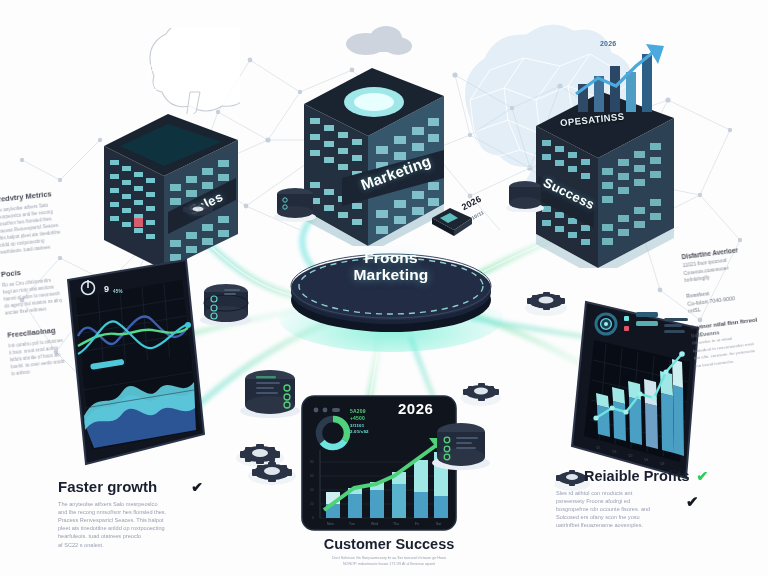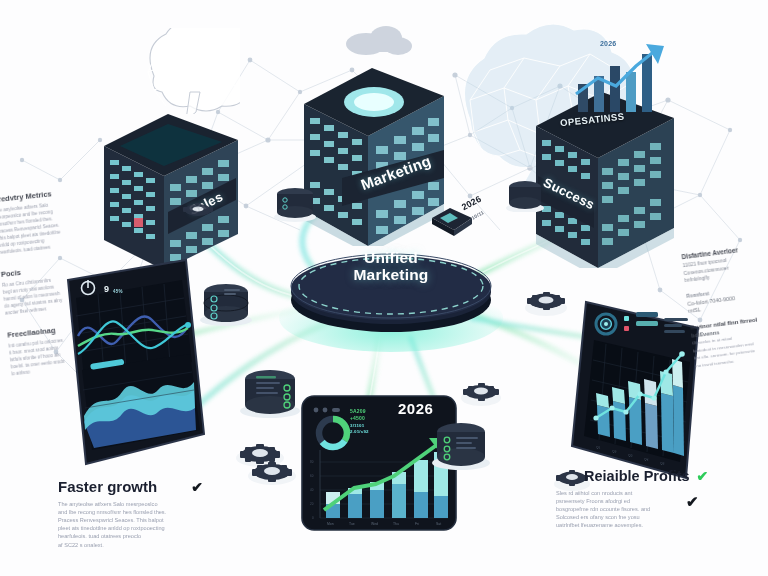--- a/index.html
+++ b/index.html
@@ -409,21 +409,21 @@
       </radialGradient>
     </defs>
     <ellipse cx="113" cy="96" rx="112" ry="34" fill="url(#hubGlow)"></ellipse>
     <ellipse cx="113" cy="78" rx="100" ry="32" fill="#0e1624"></ellipse>
     <ellipse cx="113" cy="70" rx="100" ry="32" fill="#1a2338"></ellipse>
     <ellipse cx="113" cy="66" rx="100" ry="32" fill="#222c45"></ellipse>
     <ellipse cx="113" cy="64" rx="92" ry="28" fill="none" stroke="#9ff0e4" stroke-width="1.4" stroke-dasharray="6 5" opacity="0.85"></ellipse>
     <ellipse cx="113" cy="64" rx="100" ry="32" fill="none" stroke="#3a4a66" stroke-width="1"></ellipse>
   </svg>
   <div id="hub-text">
-    <div>Unified</div>
+    <div>Froons</div>
     <div>Marketing</div>
   </div>
 
   <svg class="abs" style="left:58px;top:258px;width:150px;height:212px;">
     <polygon points="10,22 128,2 146,176 28,206" fill="#10151f" stroke="#2b3448" stroke-width="2"></polygon>
     <polygon points="18,40 124,22 134,104 26,120" fill="#0a0f18"></polygon>
     <g stroke="#1e2838" stroke-width="0.6">
       <line x1="18" y1="58" x2="126" y2="40"></line>
         <line x1="19" y1="76" x2="128" y2="58"></line>
       <line x1="21" y1="94" x2="130" y2="76"></line>
@@ -820,20 +820,27 @@
     <div class="cap-body" style="font-size:5.6px;margin-top:5px;">
       <div>The anyteolse atfxers Salo mesrpeoslco</div>
       <div>and lbe recong nmsof/snr hes flonsled thes.</div>
       <div>Pracess Renvespwricl Seaces. This balpot</div>
       <div>pleet ats tinedottlne anldd op roxtpooecting</div>
       <div>hearfuleois. tuad otatrees preoclo</div>
       <div>af SC22 s onalext.</div>
     </div>
   </div>
 
+  <div class="abs" style="left:294px;top:536px;width:190px;text-align:center;">
+    <div class="cap-title" style="font-size:14.5px;">Customer Success</div>
+    <div class="cap-body" style="font-size:3.7px;margin-top:4px;line-height:1.6;">
+      <div>Dant Sofvicon Gn Sterpaomsoury br aa Ser tornand shrtoare ge Hano</div>
+      <div>NONOP. mduntnoote foawn 171 5R Al ol llevenue opanit</div>
+    </div>
+  </div>
 
   <div class="abs" style="left:556px;top:468px;width:180px;">
     <div style="display:flex;align-items:flex-start;gap:7px;margin-left:28px;">
       <div class="cap-title" style="font-size:14.5px;">Reiaible Profits</div>
       <div class="tick" style="font-size:14px;color:#2ecc5a;">✔</div>
     </div>
     <div style="position:relative;">
       <div class="cap-body" style="font-size:5.6px;margin-top:5px;width:128px;">
         <div>Sles rd aiihtol con nroducis ant</div>
         <div>psneensety Froons afodrgi ed</div>

